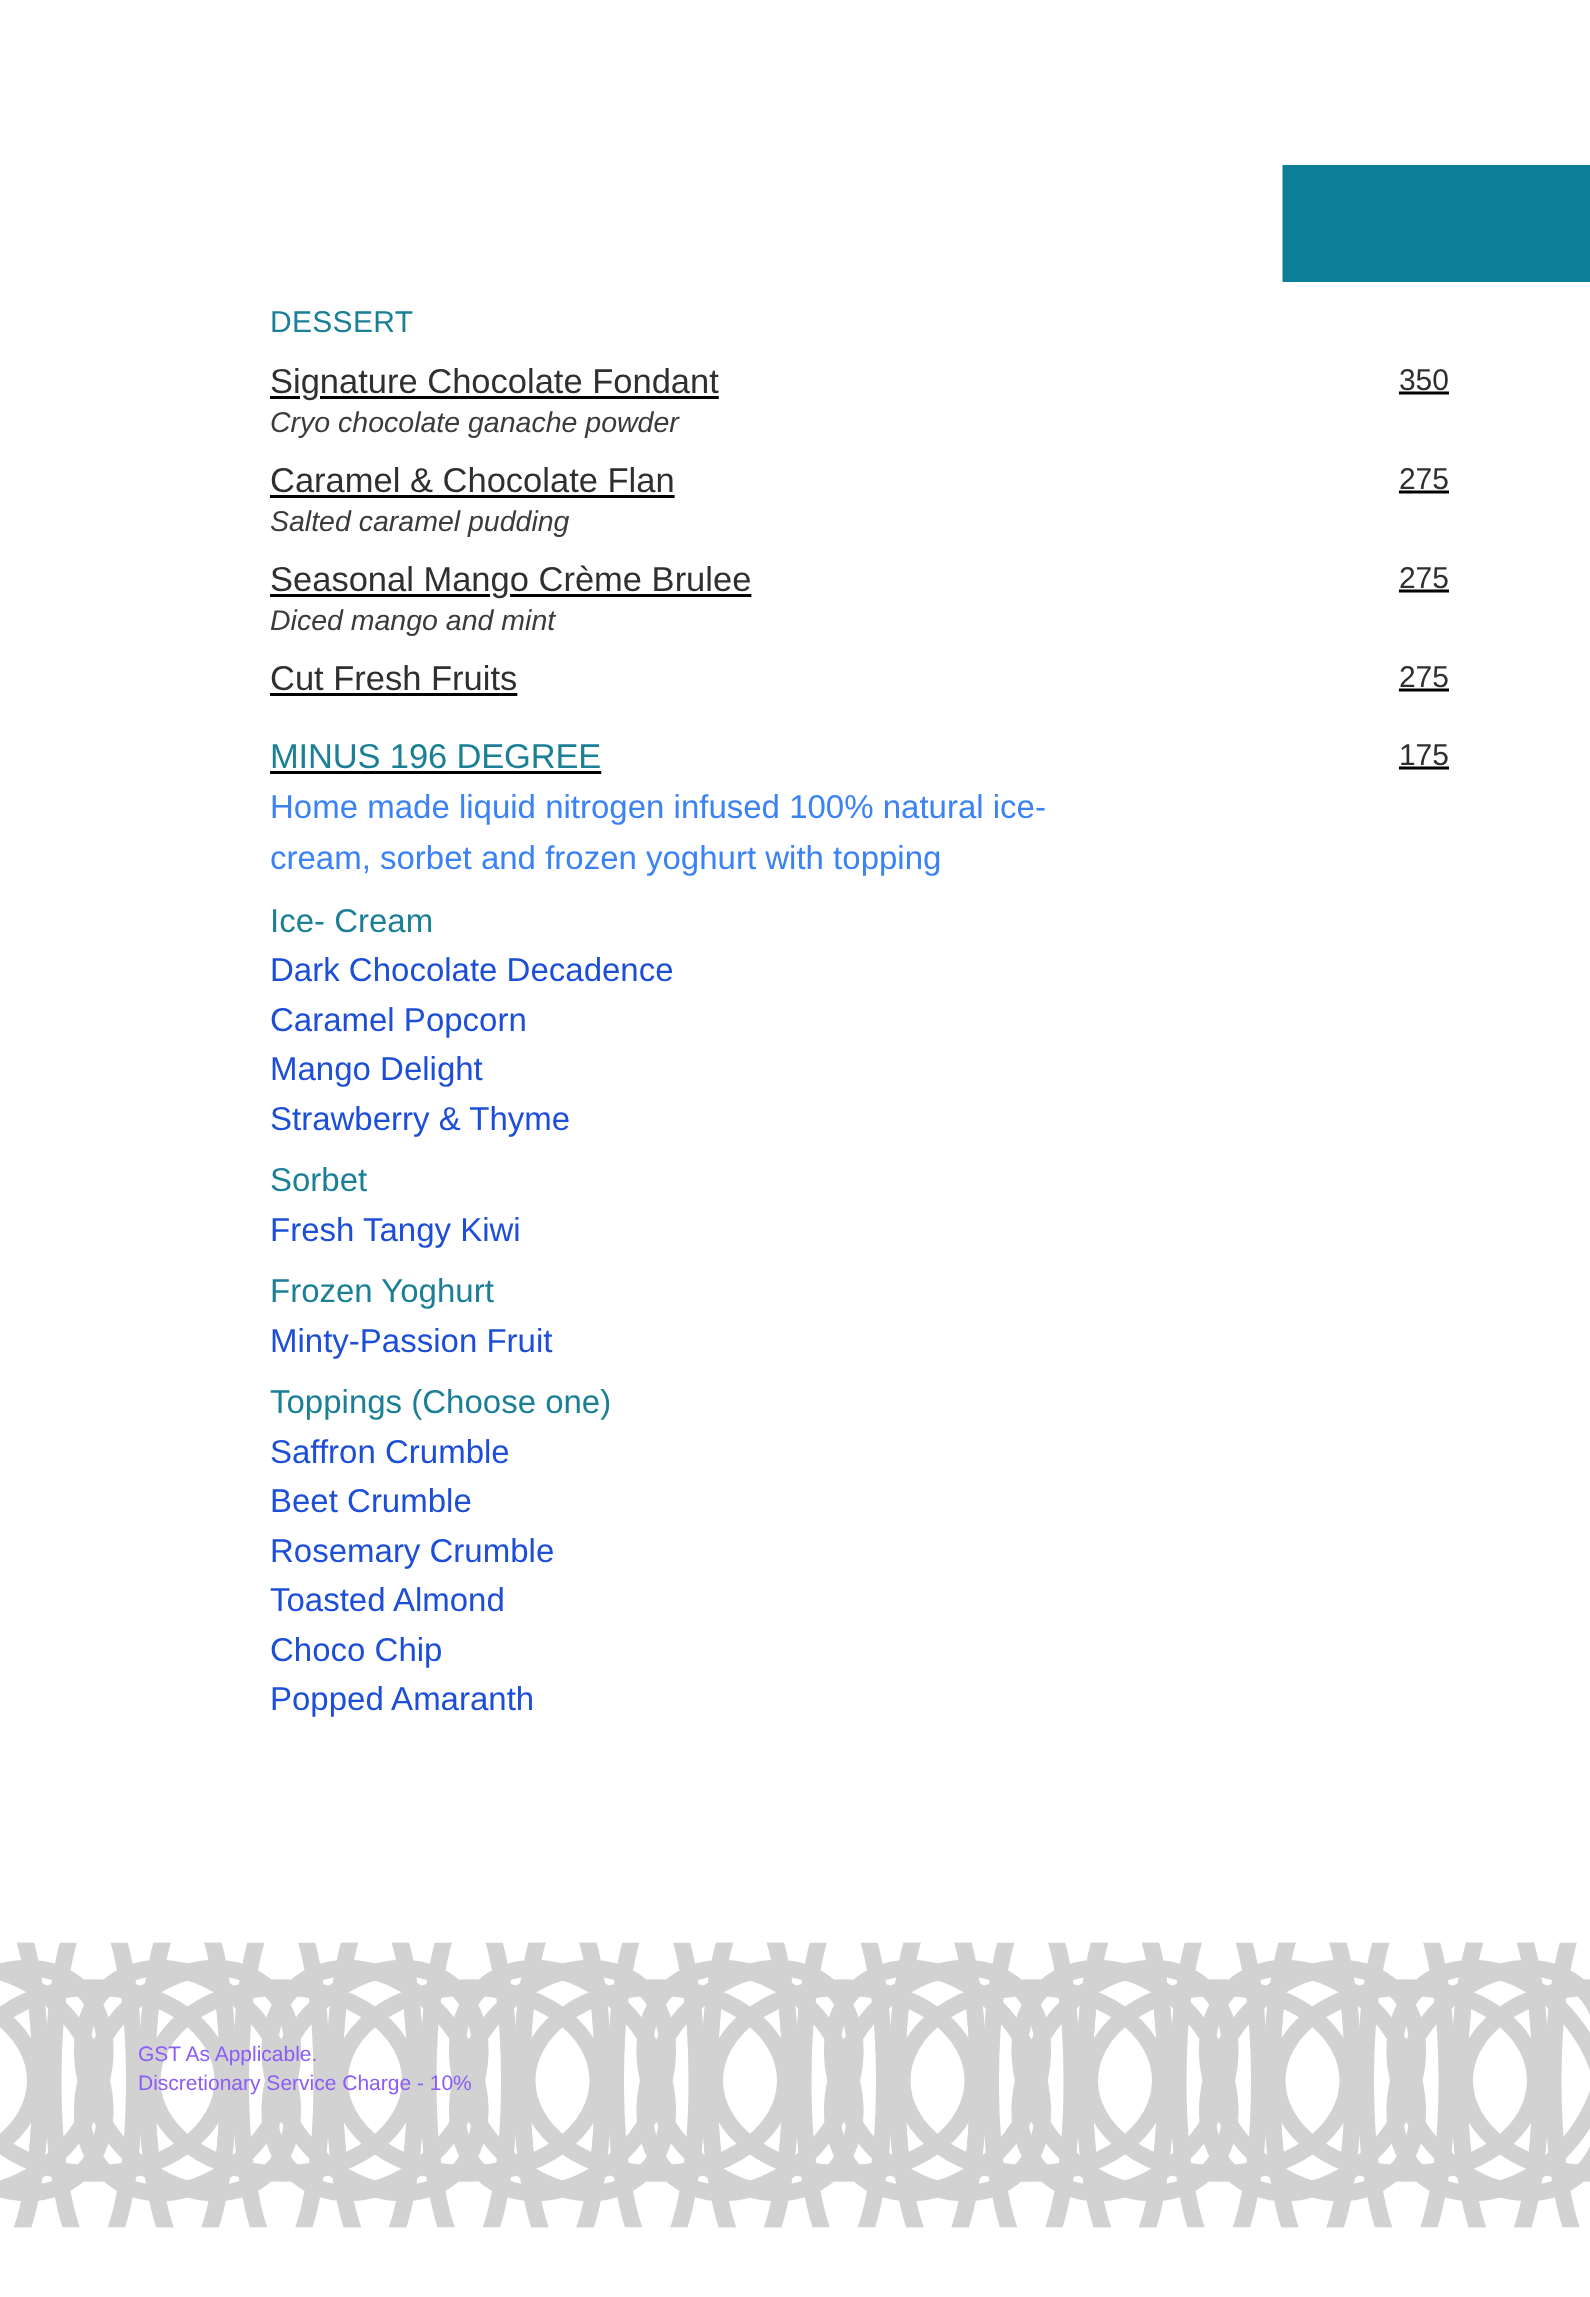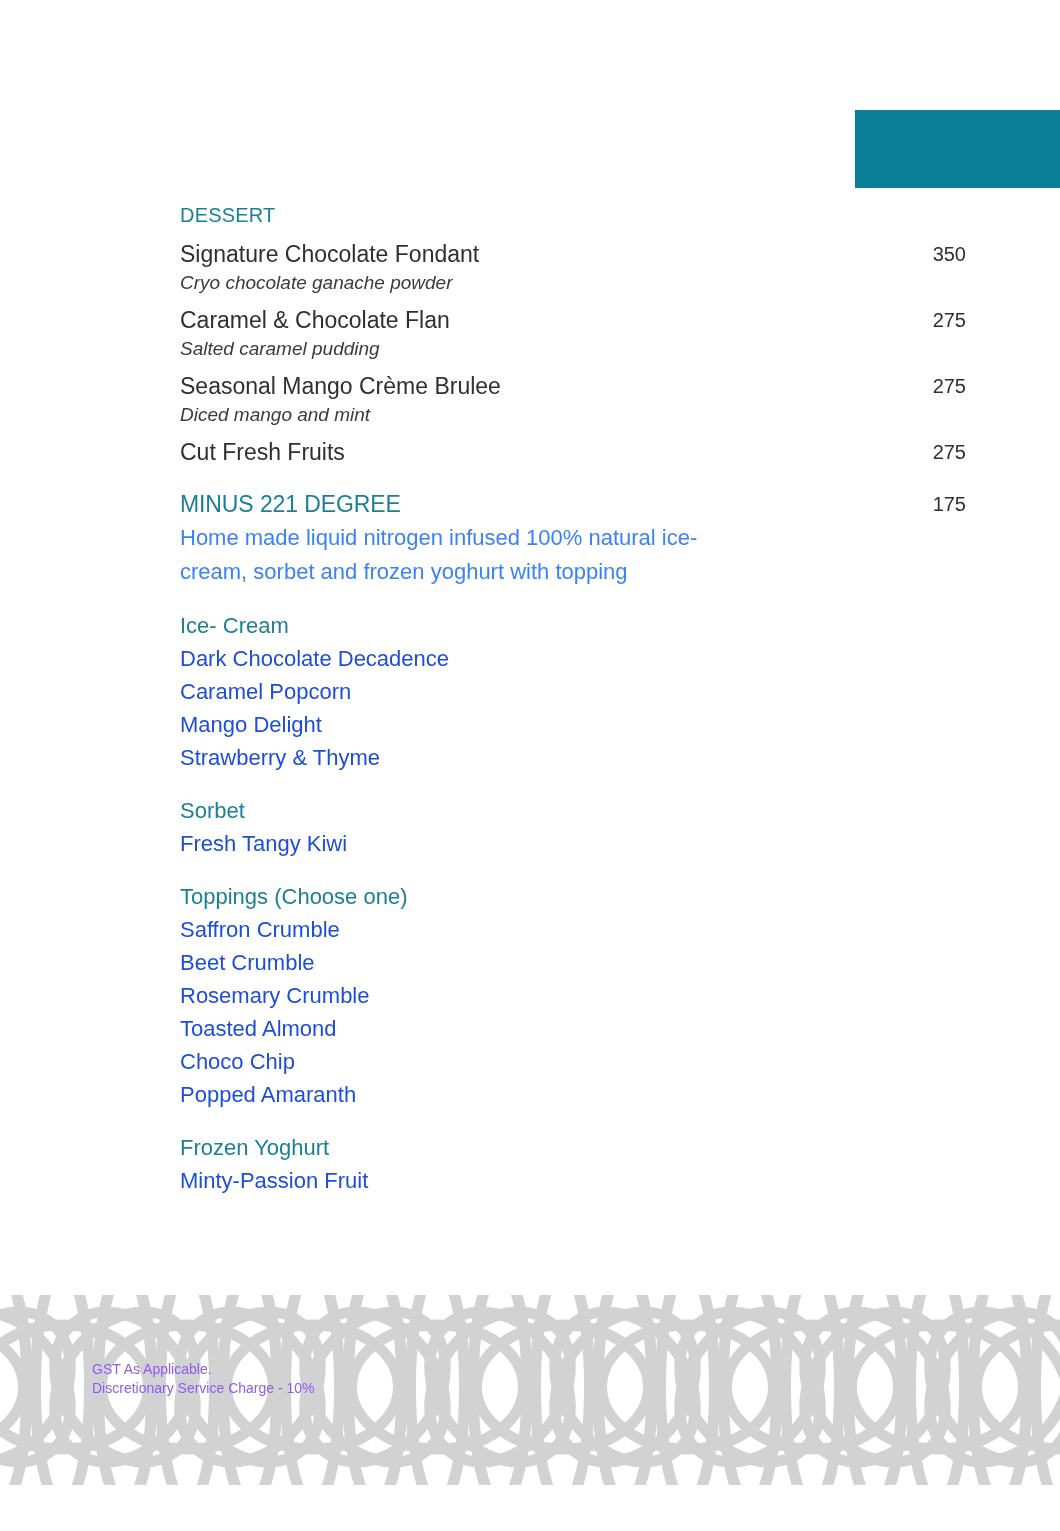--- a/index.html
+++ b/index.html
@@ -43,20 +43,21 @@
     margin: 0 0 6px 0;
     white-space: pre;
   }
 
   
   .row {
     display: flex;
     align-items: center;
     justify-content: space-between;
     margin-top: 9px;
+    text-decoration: underline;
   }
   .row .name {
     font-size: 23px;
     font-weight: 300;
     color: #2f2f2f;
     line-height: 30px;
     white-space: pre;
   }
   .row .name.accent {
     color: #1b7f96;
@@ -85,21 +86,21 @@
     font-size: 22px;
     font-weight: 300;
     color: #3b82f6;
     line-height: 34px;
     margin: 2px 0 0 0;
     max-width: 540px;
   }
 
   
   .group {
-    margin-top: 20px;
+    margin-top: 8px;
   }
   .group-title {
     color: #1b7f96;
     font-size: 22px;
     font-weight: 300;
     line-height: 33px;
     white-space: pre;
   }
   .group-item {
     font-size: 22px;
@@ -171,52 +172,52 @@
       <div class="row">
         <span class="name">Cut Fresh Fruits</span>
         <span class="price">275</span>
       </div>
     </div>
 
   </div>
 
   <div style="margin-top:22px">
     <div class="row" style="margin-top:0">
-      <span class="name accent">MINUS 221 DEGREE</span>
+      <span class="name accent">MINUS 196 DEGREE</span>
       <span class="price">175</span>
     </div>
     <p class="para">Home made liquid nitrogen infused 100% natural ice-cream, sorbet and frozen yoghurt with topping</p>
   </div>
 
   <div class="group">
     <div class="group-title">Ice- Cream</div>
     <div class="group-item">Dark Chocolate Decadence</div>
     <div class="group-item">Caramel Popcorn</div>
     <div class="group-item">Mango Delight</div>
     <div class="group-item">Strawberry &amp; Thyme</div>
   </div>
 
   <div class="group">
     <div class="group-title">Sorbet</div>
     <div class="group-item">Fresh Tangy Kiwi</div>
+  </div>
+
+  <div class="group">
+    <div class="group-title">Frozen Yoghurt</div>
+    <div class="group-item">Minty-Passion Fruit</div>
   </div>
 
   <div class="group">
     <div class="group-title">Toppings (Choose one)</div>
     <div class="group-item">Saffron Crumble</div>
     <div class="group-item">Beet Crumble</div>
     <div class="group-item">Rosemary Crumble</div>
     <div class="group-item">Toasted Almond</div>
     <div class="group-item">Choco Chip</div>
     <div class="group-item">Popped Amaranth</div>
-  </div>
-
-  <div class="group">
-    <div class="group-title">Frozen Yoghurt</div>
-    <div class="group-item">Minty-Passion Fruit</div>
   </div>
 
 </div>
 
 <div class="band">
   <svg width="1060" height="190" viewBox="0 0 1060 190" xmlns="http://www.w3.org/2000/svg">
     <defs>
       <g id="cell">
 
         <ellipse cx="62.5" cy="92" rx="86" ry="62" fill="none" stroke="#d2d2d2" stroke-width="11"></ellipse>

